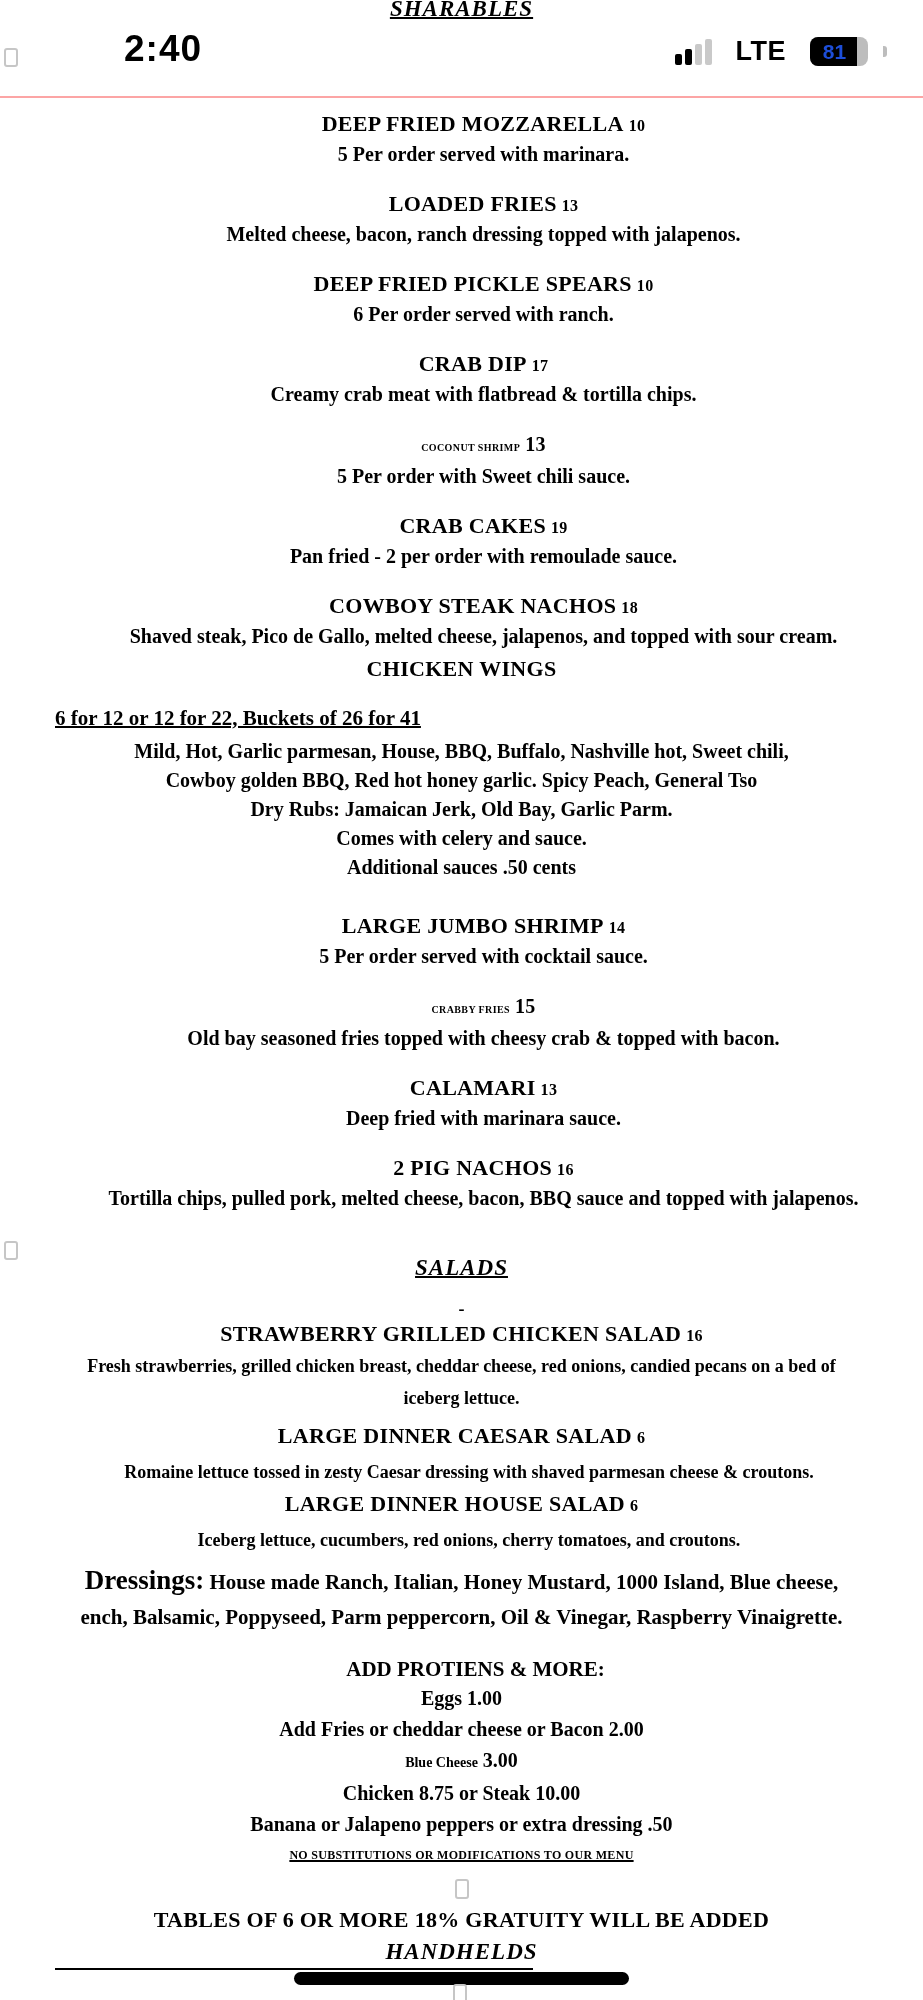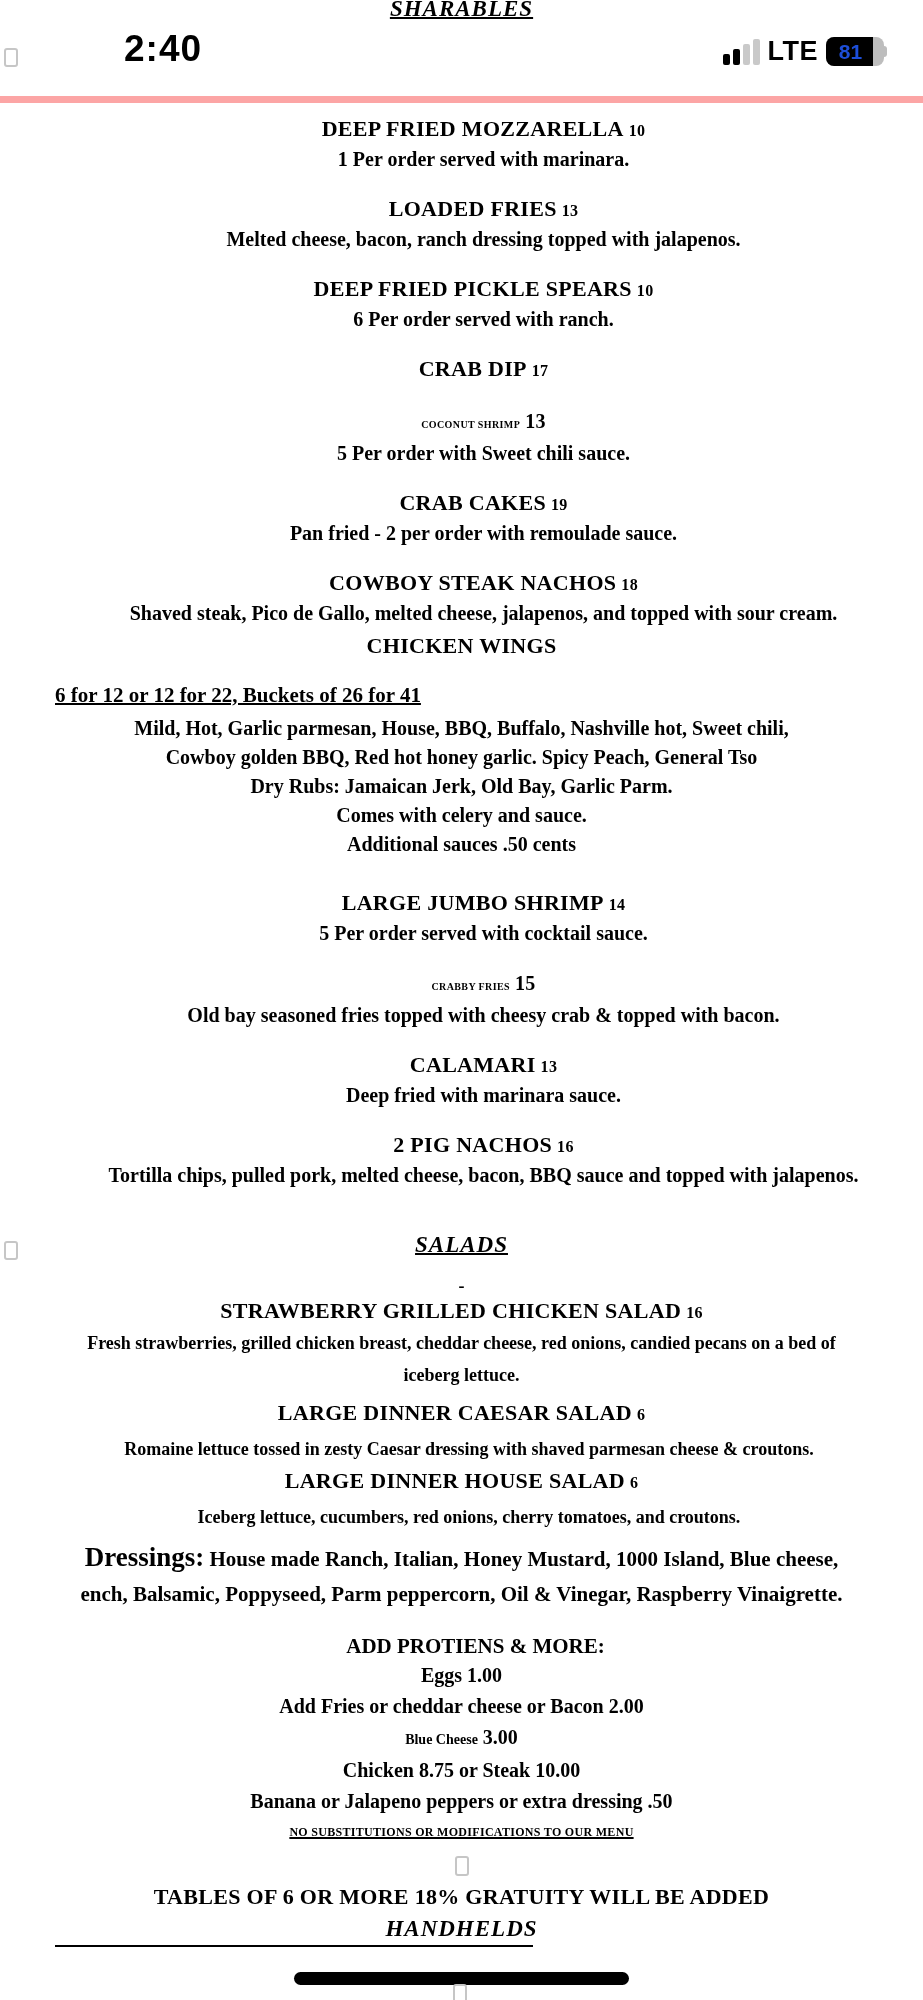--- a/index.html
+++ b/index.html
@@ -3,31 +3,31 @@
 <meta charset="utf-8">
 <style>
   html,body{margin:0;padding:0;}
   body{
     width:923px;height:2000px;position:relative;overflow:hidden;
     background:#ffffff;color:#000000;
     font-family:"Liberation Serif",serif;font-weight:bold;
     -webkit-font-smoothing:antialiased;
   }
   
-  .status-area{position:relative;height:96px;border-bottom:7px solid #fca5a5;}
+  .status-area{position:relative;height:96px;border-bottom:2px solid #fca5a5;}
   .top-title{
     position:absolute;top:-4px;left:0;width:100%;text-align:center;
     font-size:23px;font-style:italic;letter-spacing:1px;
     text-decoration:underline;text-decoration-thickness:2px;
   }
   .time{
     position:absolute;left:124px;top:28px;
     font-family:"Liberation Sans",sans-serif;font-size:37px;font-weight:bold;letter-spacing:1px;
   }
-  .right-cluster{position:absolute;right:36px;top:36px;display:flex;align-items:center;gap:8px;}
+  .right-cluster{position:absolute;right:36px;top:36px;display:flex;align-items:center;gap:24px;}
   .signal{display:flex;align-items:flex-end;gap:3px;height:26px;}
   .signal i{display:block;width:7px;border-radius:2px;background:#000;}
   .signal .b1{height:11px}
   .signal .b2{height:16px}
   .signal .b3{height:21px;background:#c9c9c9;}
   .signal .b4{height:26px;background:#c9c9c9;}
   .lte{font-family:"Liberation Sans",sans-serif;font-size:27px;font-weight:bold;letter-spacing:.5px;}
   .battery{position:relative;width:58px;height:29px;border-radius:8px;background:#bdbdbd;overflow:hidden;}
   .batt-fill{position:absolute;left:0;top:0;bottom:0;width:81%;background:#000;}
   .batt-num{
@@ -104,35 +104,36 @@
       <span class="batt-num">81</span>
     </div>
     <div class="batt-cap"></div>
   </div>
 </div>
 
 <div class="content">
 
   <div class="mi">
     <div class="t"><span class="n">DEEP FRIED MOZZARELLA</span><span class="p">10</span></div>
-    <div class="d">1 Per order served with marinara.</div>
+    <div class="d">5 Per order served with marinara.</div>
   </div>
 
   <div class="mi">
     <div class="t"><span class="n">LOADED FRIES</span><span class="p">13</span></div>
     <div class="d">Melted cheese, bacon, ranch dressing topped with jalapenos.</div>
   </div>
 
   <div class="mi">
     <div class="t"><span class="n">DEEP FRIED PICKLE SPEARS</span><span class="p">10</span></div>
     <div class="d">6 Per order served with ranch.</div>
   </div>
 
   <div class="mi">
     <div class="t"><span class="n">CRAB DIP</span><span class="p">17</span></div>
+    <div class="d">Creamy crab meat with flatbread &amp; tortilla chips.</div>
   </div>
 
   <div class="mi small">
     <div class="t"><span class="n">COCONUT SHRIMP</span><span class="p">13</span></div>
     <div class="d">5 Per order with Sweet chili sauce.</div>
   </div>
 
   <div class="mi">
     <div class="t"><span class="n">CRAB CAKES</span><span class="p">19</span></div>
     <div class="d">Pan fried - 2 per order with remoulade sauce.</div>

